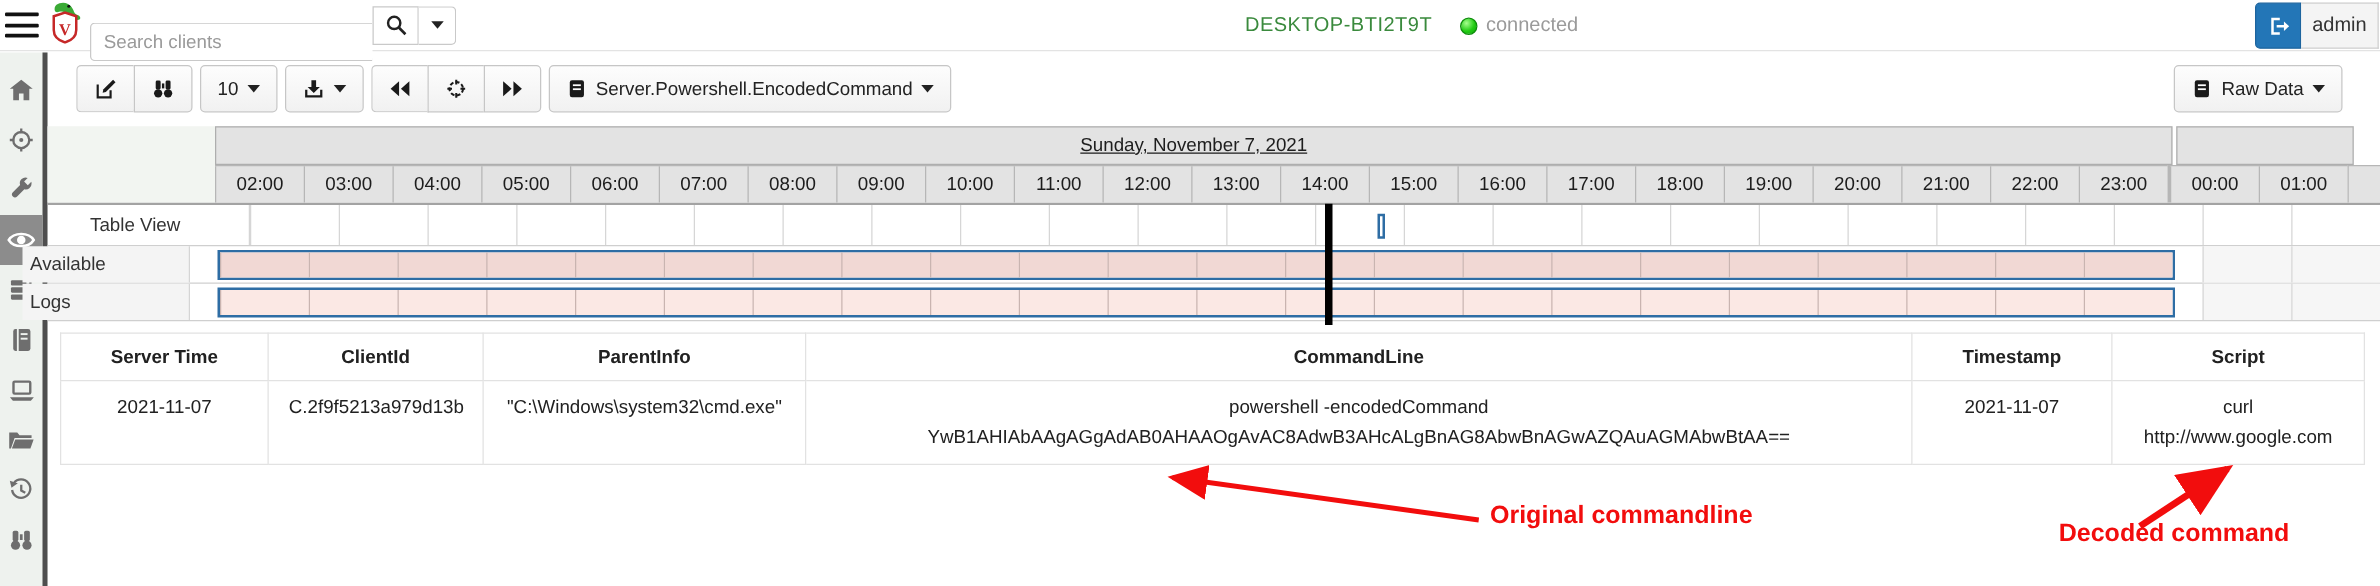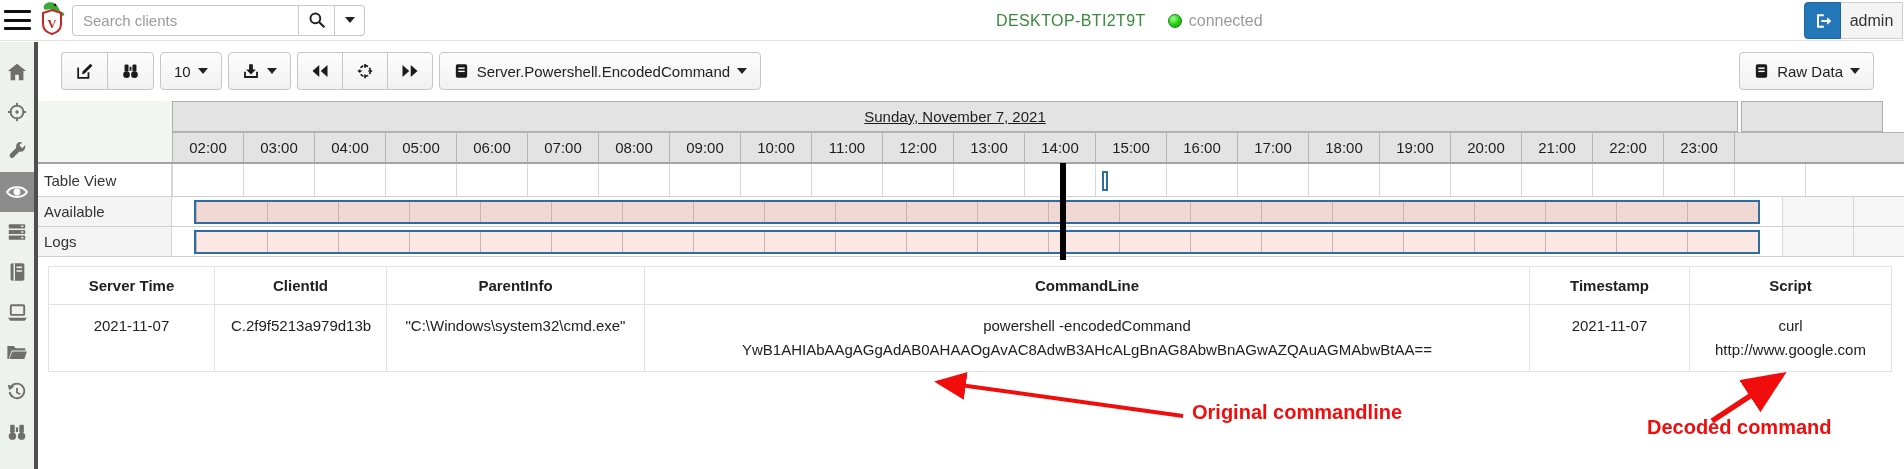--- a/index.html
+++ b/index.html
@@ -9,21 +9,21 @@
 
   
   .topbar { position:absolute; top:0; left:0; width:1904px; height:41px;
     border-bottom:1px solid #e3e3e3; background:#fff; display:flex; align-items:center; }
   .hamburger { width:27px; height:20px; margin:0 5px 0 4px; display:flex; flex-direction:column;
     justify-content:space-between; cursor:pointer; }
   .hamburger span { height:3px; background:#111; border-radius:1px; }
   .logo { margin:0 6px 0 2px; }
   .searchgroup { display:flex; height:31px; }
   .searchgroup input { width:226px; height:31px; border:1px solid #c9c9c9; border-right:none;
-    border-radius:4px 0 0 4px; padding:0 10px; font-size:15px; color:#000000; outline:none; }
+    border-radius:4px 0 0 4px; padding:0 10px; font-size:15px; color:#000000; outline:none;margin-top:13px; }
   .searchgroup input::placeholder { color:#9a9a9a; }
   .sbtn { height:31px; background:#fff; border:1px solid #c9c9c9; display:flex; align-items:center;
     justify-content:center; cursor:pointer; }
   .sbtn.mag { width:37px; }
   .sbtn.drop { width:30px; border-left:none; border-radius:0 4px 4px 0; gap:2px; }
   .caret { width:0; height:0; border-left:5px solid transparent; border-right:5px solid transparent;
     border-top:6px solid #222; display:inline-block; }
   .hoststatus { position:absolute; left:996px; top:0; height:41px; display:flex; align-items:center; gap:22px; }
   .hostname { color:#3a8a3d; font-size:16px; letter-spacing:0.4px; }
   .status { display:flex; align-items:center; gap:7px; color:#9a9a9a; font-size:16px; }
@@ -67,21 +67,21 @@
   .dateband { background:#e3e3e3; border:1px solid #aeaeae; display:flex; align-items:center;
     justify-content:center; font-size:15px; color:#1d1d1d; }
   .band1 { width:1566px; flex:0 0 1566px;text-decoration:underline; }
   .bandgap { width:3px; flex:0 0 3px; }
   .band2 { width:142px; flex:0 0 142px; }
   .hoursRow { height:32px; border-bottom:2px solid #a3a3a3; }
   .hgroup { display:flex; background:#e3e3e3; border-top:1px solid #b6b6b6; }
   .hcell { width:71px; flex:0 0 71px; display:flex; align-items:center; justify-content:center;
     font-size:15px; color:#1d1d1d; border-left:1px solid #b6b6b6; cursor:pointer; }
   .hfill { flex:1; background:#e3e3e3; border-left:1px solid #b6b6b6; border-top:1px solid #b6b6b6; }
-  .gridRow { height:33px; border-bottom:1px solid #cfcfcf; }
+  .gridRow { height:33px; border-bottom:1px solid #cfcfcf;justify-content:flex-end; }
   .rowlabel { width:134px; flex:0 0 134px; display:flex; align-items:center; padding-left:6px;
     font-size:15px; color:#333; border-right:1px solid #d5d5d5; }
   .cellgroup { display:flex; height:100%; }
   .gcell { width:71px; flex:0 0 71px; height:100%; border-left:1px solid #d6d6d6; cursor:pointer; }
   .rowA { height:30px;gap:22px; }
   .rowA .rowlabel { background:#f4f4f4; }
   .pinkwrap { display:flex; align-items:center; height:100%; }
   .pinkbar { display:flex; height:24px; border:2px solid #2e6da4; }
   .pinkbar .gcell { height:100%; border-left:1px solid #c9b4b0; }
   .pinkbar.avail .gcell { background:#f1d8d4; }
@@ -328,20 +328,24 @@
         <div class="hcell">14:00</div>
         <div class="hcell">15:00</div>
         <div class="hcell">16:00</div>
         <div class="hcell">17:00</div>
         <div class="hcell">18:00</div>
         <div class="hcell">19:00</div>
         <div class="hcell">20:00</div>
         <div class="hcell">21:00</div>
         <div class="hcell">22:00</div>
         <div class="hcell">23:00</div>
+      </div>
+    <div class="hgroup" style="border-left:2px solid #b6b6b6;">
+        <div class="hcell">00:00</div>
+        <div class="hcell">01:00</div>
       </div>
     <div class="hfill"></div>
   </div>
   <div class="t-row gridRow">
     <div class="rowlabel">Table View</div>
     <div class="cellgroup">
         <div class="gcell"></div>
         <div class="gcell"></div>
         <div class="gcell"></div>
         <div class="gcell"></div>

